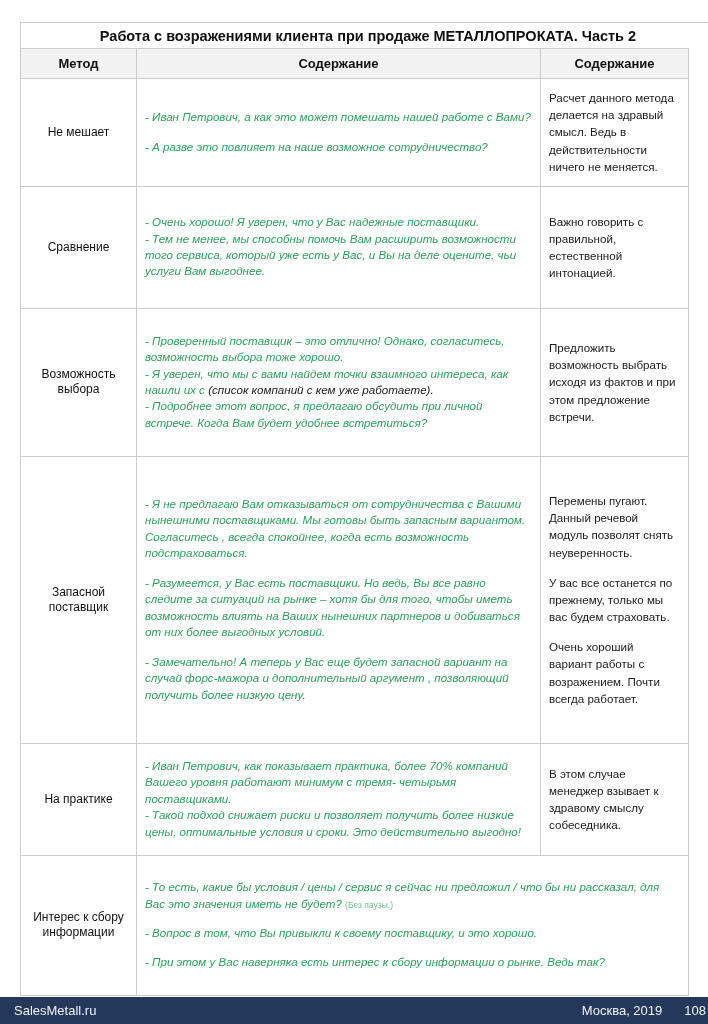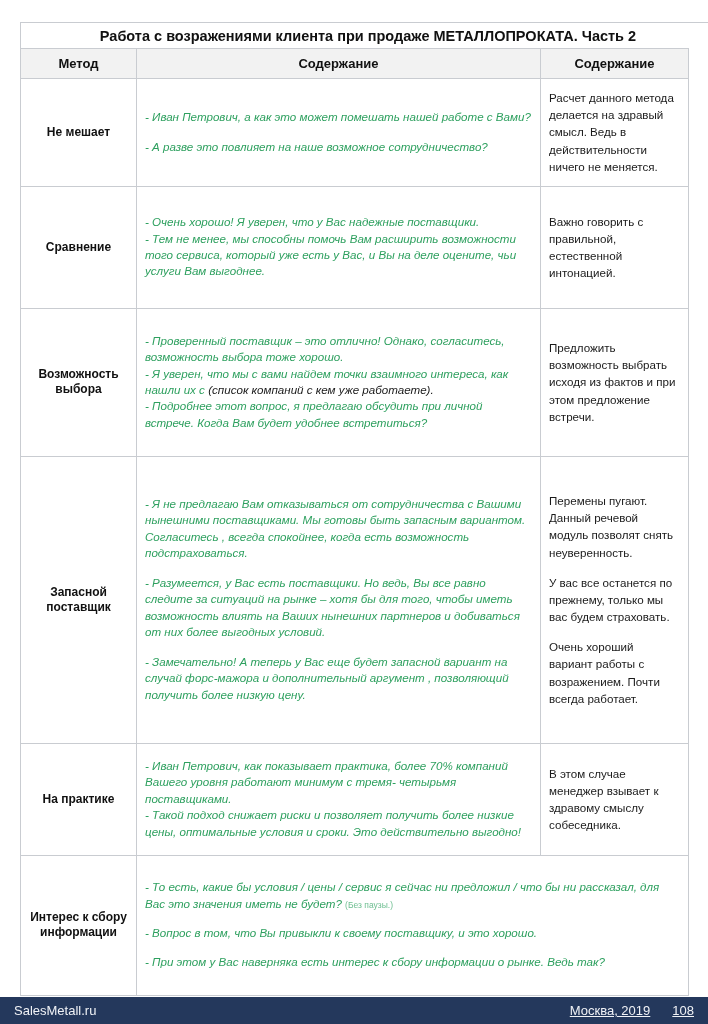--- a/index.html
+++ b/index.html
@@ -67,21 +67,21 @@
     padding: 2px 22px;
     text-align: center;
   }
   .col-method { width: 116px; }
   .col-content { width: 404px; }
   .col-comment { width: 148px; }
 
   .method-cell {
     text-align: center;
     font-size: 12px;
-    font-weight: bold;
+    font-weight: normal;
     color: #111;
     line-height: 1.25;
     padding: 4px 4px;
   }
   .content-cell {
     font-size: 11.6px;
     line-height: 1.42;
     color: #2ea05f;
     font-style: italic;
     padding: 6px 8px 7px 9px;
@@ -110,24 +110,23 @@
     display: flex; align-items: center;
   }
   .footer-left {
     color: #f0f2f6;
     font-size: 13px;
     padding-left: 14px;
   }
   .footer-right {
     margin-left: auto;
     display: flex; align-items: baseline;
-    padding-right: 14px;
+    padding-right: 2px;
     color: #f0f2f6;
     font-size: 13px;
-    text-decoration: underline;
   }
   .footer-city { margin-right: 22px; }
   .footer-page { font-weight: normal; }
 </style>
 </head>
 <body>
 
 <div id="page">
 
 

